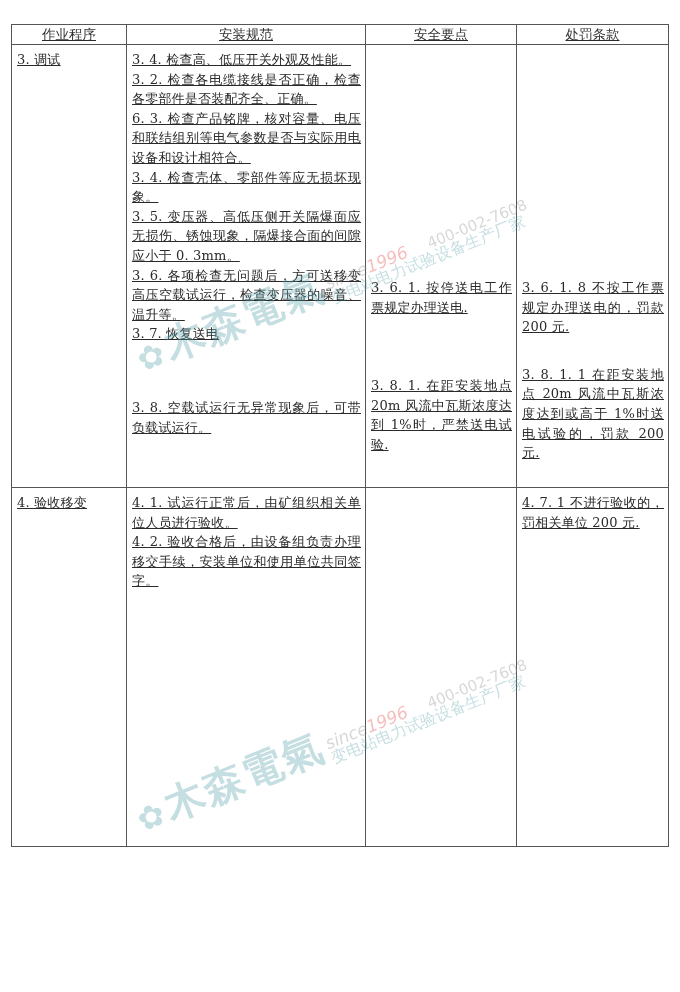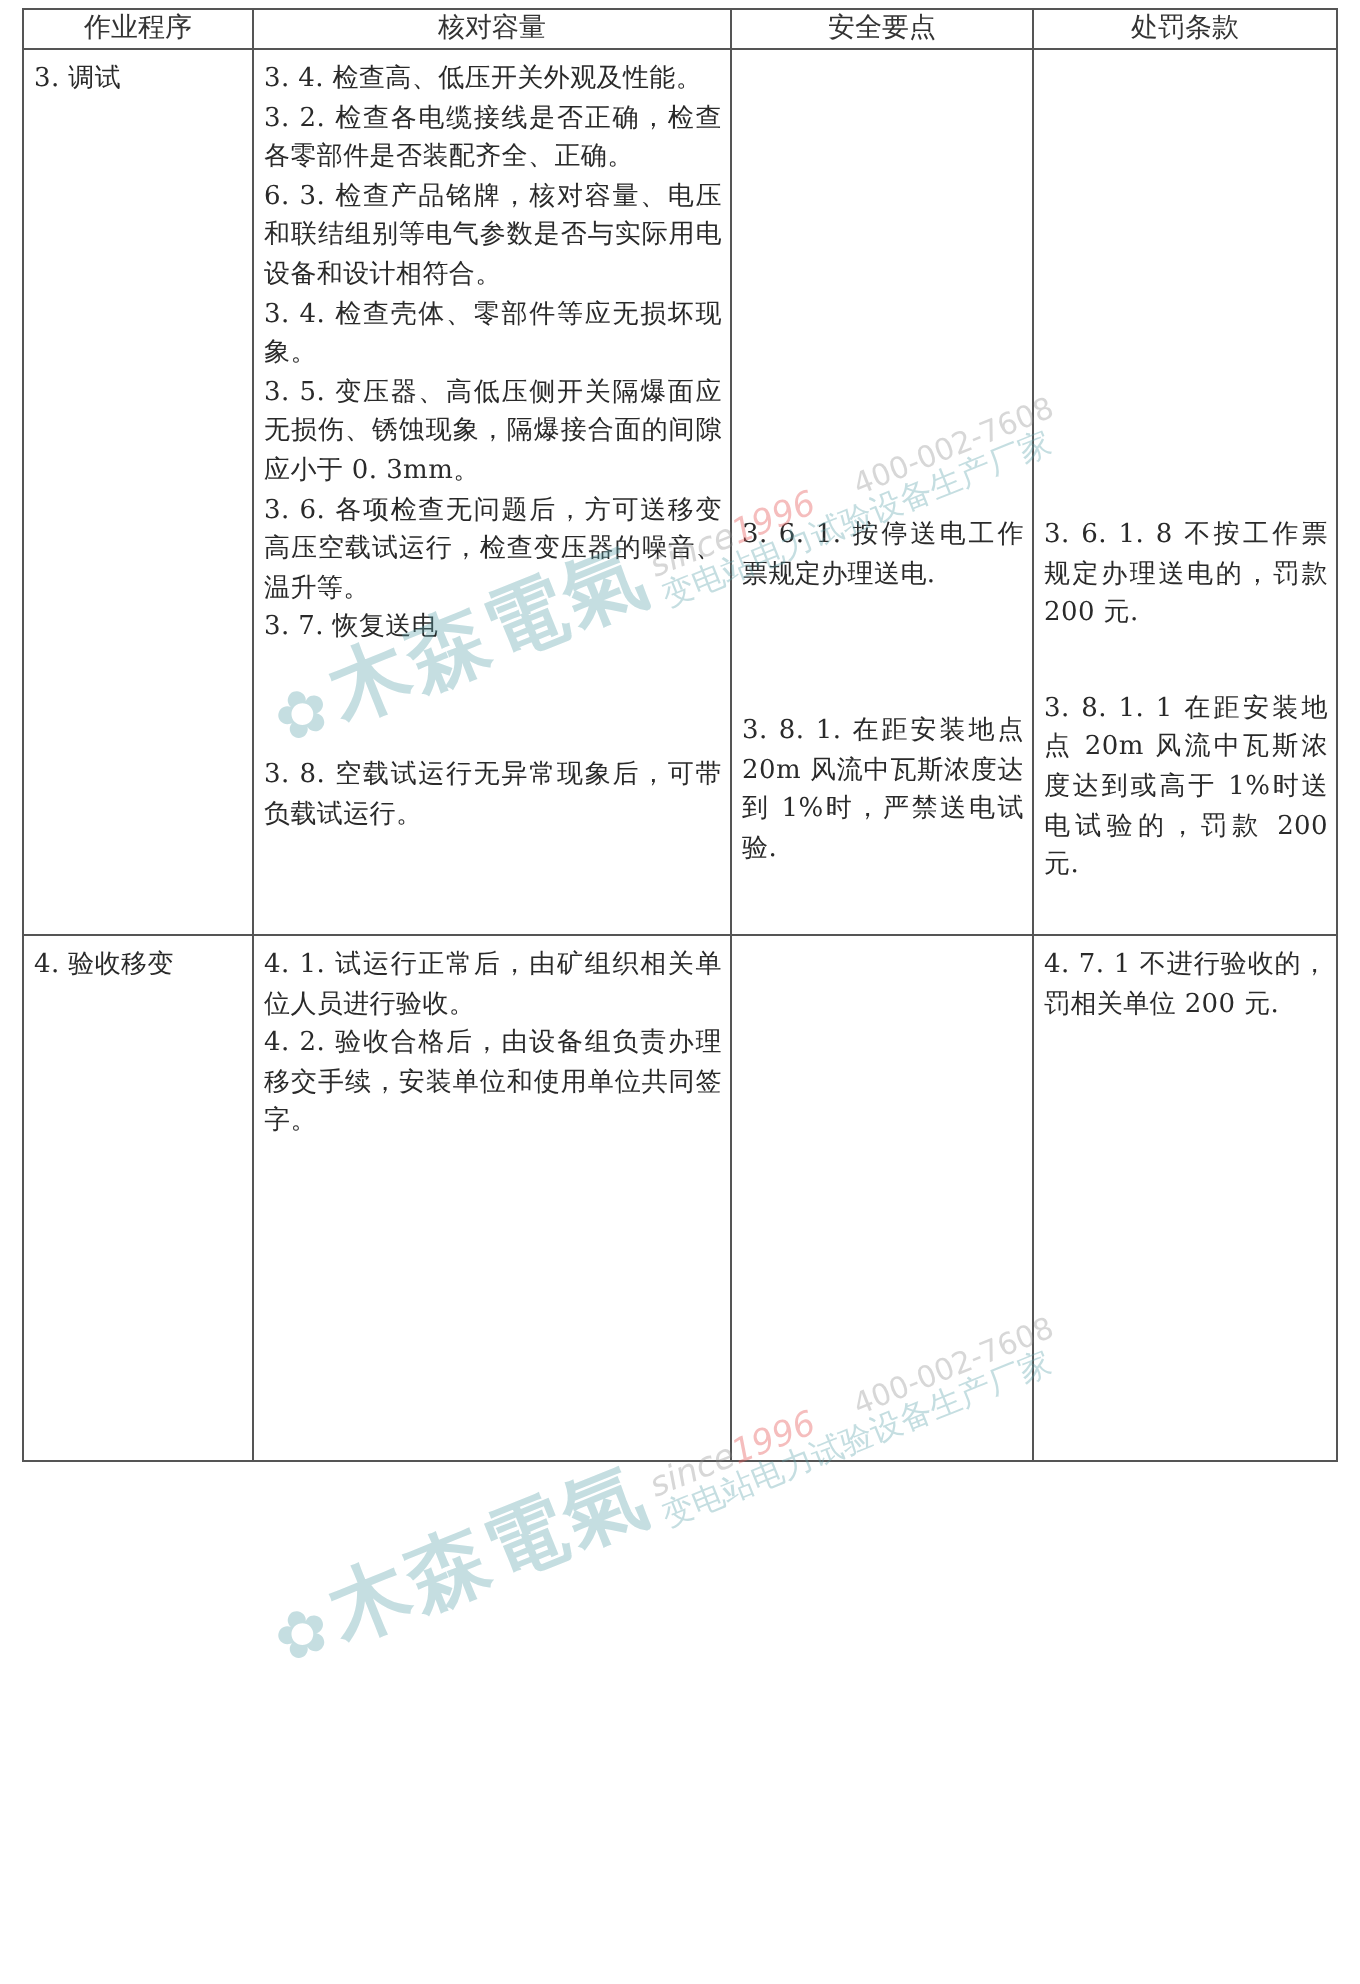--- a/index.html
+++ b/index.html
@@ -16,26 +16,27 @@
       color: #2a2a2a;
     }
     .page {
       position: absolute;
       left: 0; top: 0;
       width: 680px; height: 992px;
     }
     table.spec {
       position: absolute;
       left: 11px;
-      top: 4px;
+      top: 24px;
       width: 657px;
-      height: 727px;
+      height: 823px;
       border-collapse: collapse;
       table-layout: fixed;
       font-size: 13px;
+      text-decoration: underline;
     }
     table.spec th, table.spec td {
       border: 1.5px solid #555555;
       vertical-align: top;
       padding: 0;
     }
     table.spec th {
       height: 19px;
       font-weight: normal;
       text-align: center;
@@ -101,21 +102,21 @@
   <table class="spec">
     <colgroup>
       <col style="width:115px">
       <col style="width:239px">
       <col style="width:151px">
       <col style="width:152px">
     </colgroup>
     <thead>
       <tr>
         <th>作业程序</th>
-        <th>核对容量</th>
+        <th>安装规范</th>
         <th>安全要点</th>
         <th>处罚条款</th>
       </tr>
     </thead>
     <tbody>
       <tr style="height:443px">
         <td>
           <div class="cell">
             <span class="para">3. 调试</span>
           </div>

